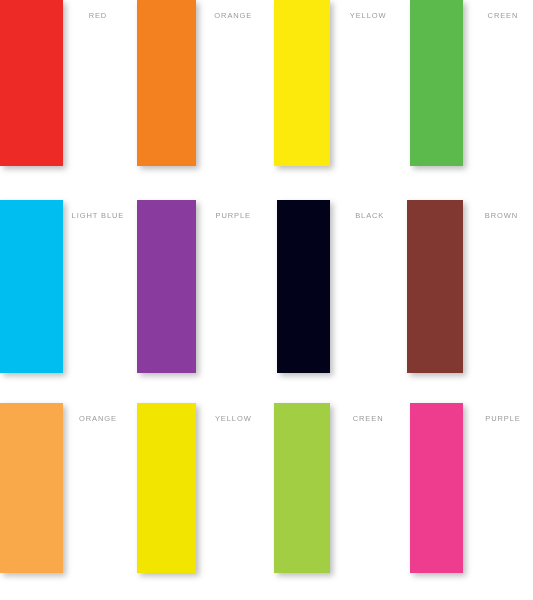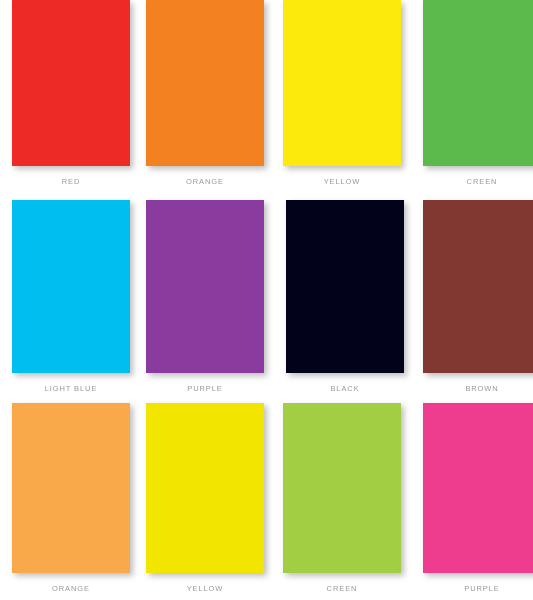--- a/index.html
+++ b/index.html
@@ -30,23 +30,21 @@
   }
 
   .swatch-row[data-row="0"] { top: 0px;   height: 200px; }
   .swatch-row[data-row="1"] { top: 200px; height: 256px; }
   .swatch-row[data-row="2"] { top: 403px; height: 197px; }
 
   .swatch-cell {
     position: relative;
     width: 133.25px;
     display: flex;
-    flex-direction: column;
-    align-items: center;
-    padding-left: 12px;
+    flex-direction: row;
   }
 
   .swatch-chip {
     width: 118px;
     height: 166px;
     box-shadow: 3px 3px 6px rgba(0, 0, 0, 0.26);
   }
 
   .swatch-row[data-row="1"] .swatch-chip { height: 173px; }
   .swatch-row[data-row="2"] .swatch-chip { height: 170px; }

